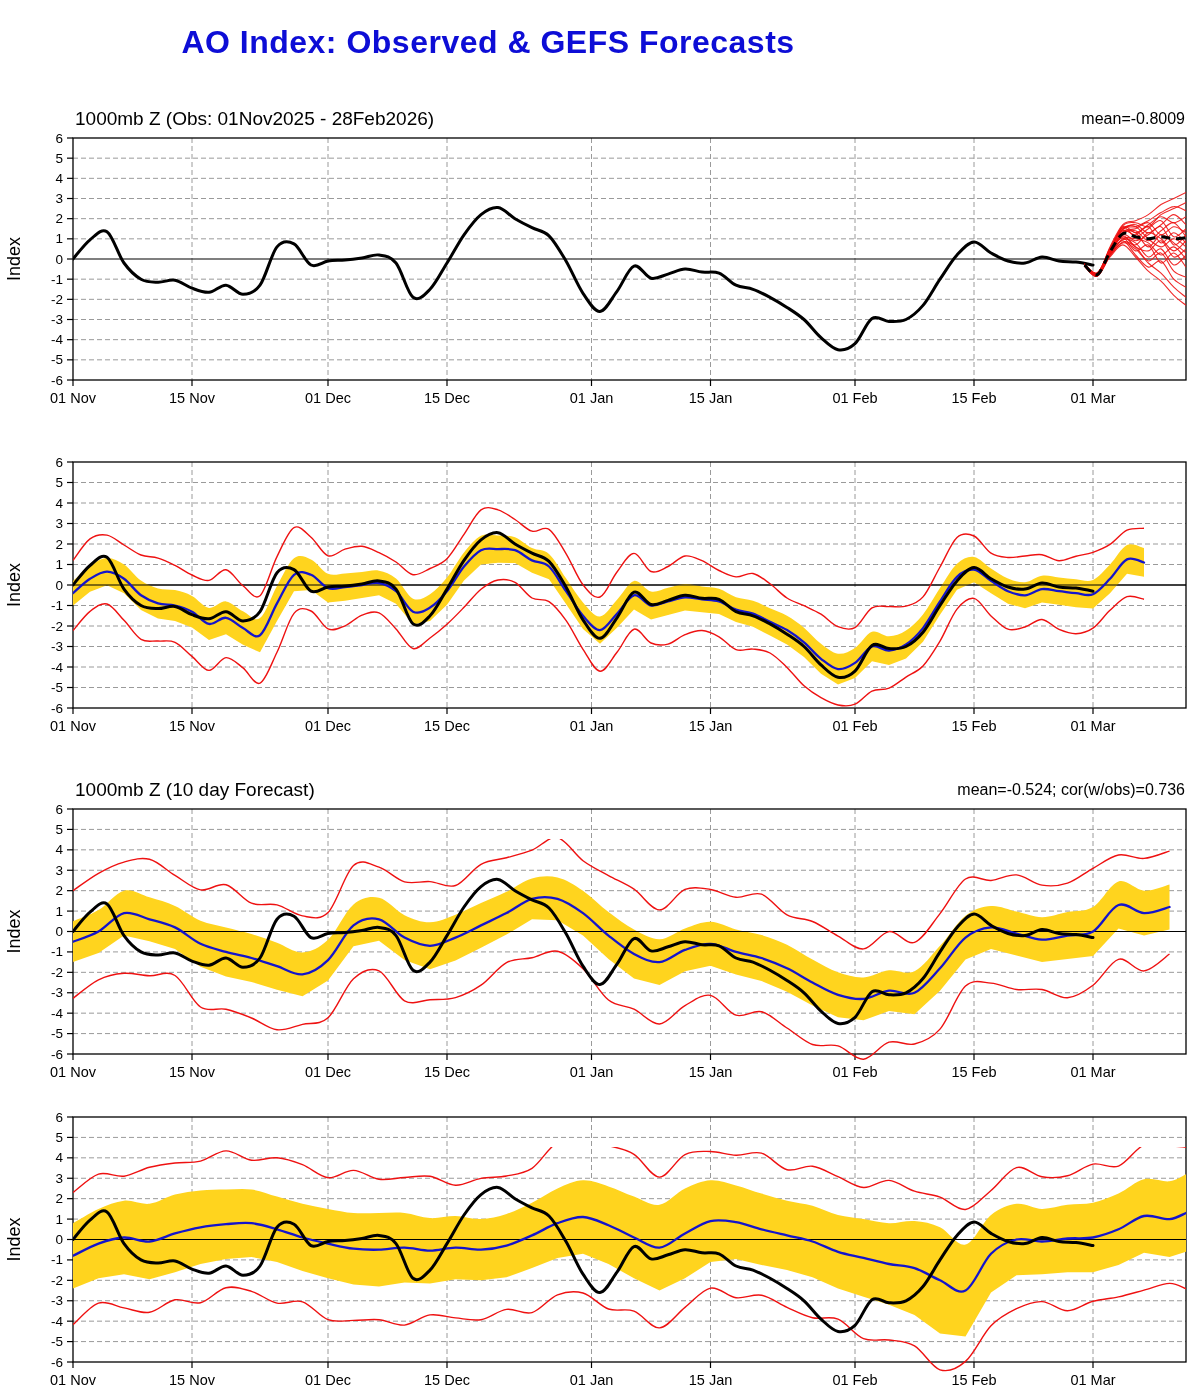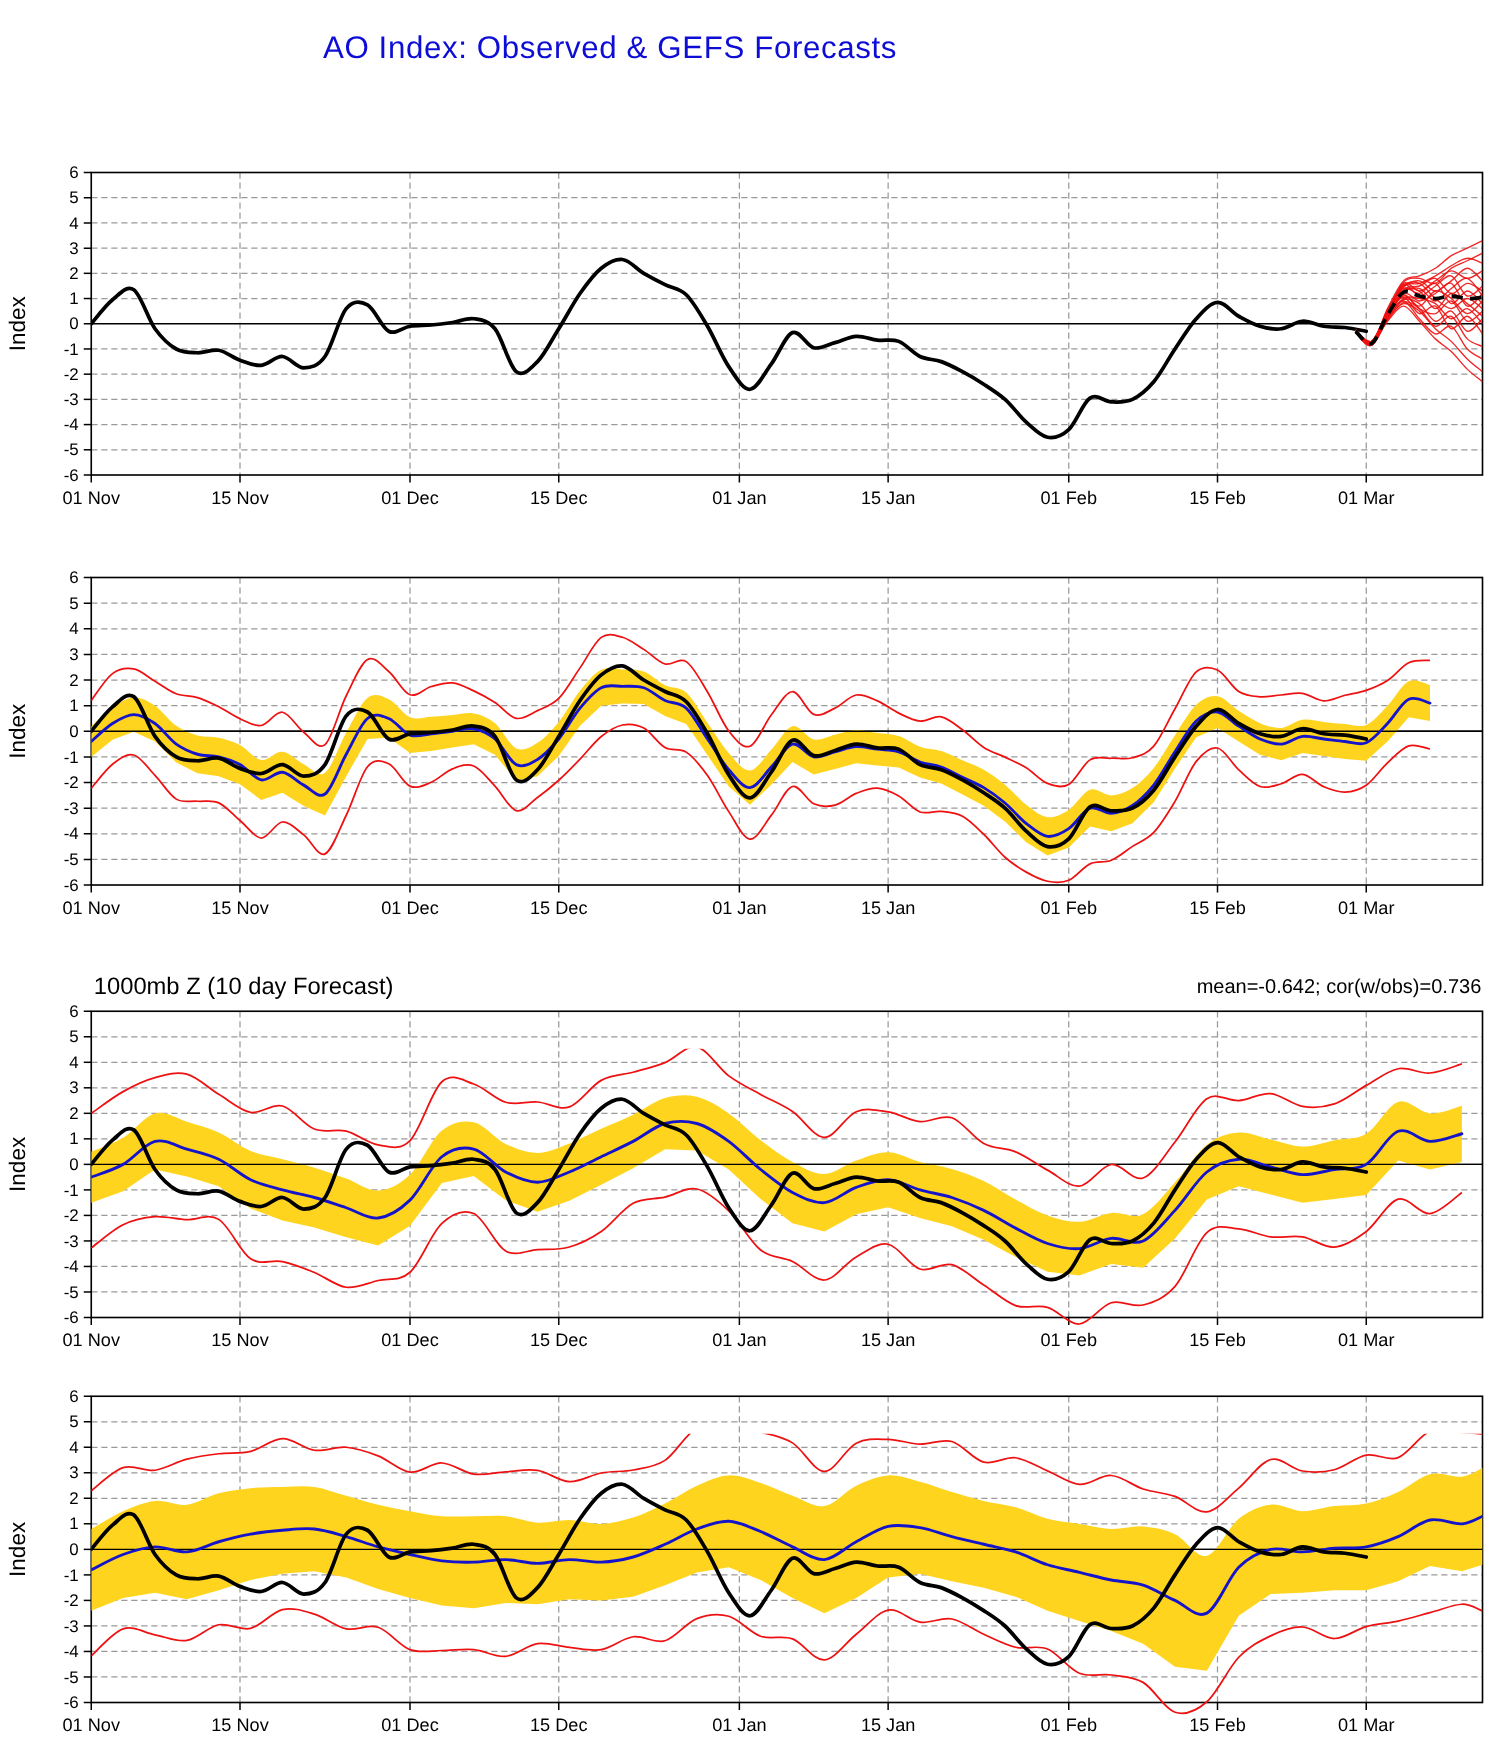--- a/index.html
+++ b/index.html
@@ -1,33 +1,37 @@
 <!DOCTYPE html>
 <html><head>
 <meta charset="utf-8">
 <style>
   html,body{margin:0;padding:0;background:#ffffff;}
   .page{position:relative;width:1200px;height:1400px;background:#fff;
         font-family:"Liberation Sans", sans-serif;overflow:hidden;}
   .main-title{position:absolute;top:24px;left:0;width:976px;text-align:center;
-        font-size:25px;font-weight:normal;letter-spacing:.5px;}
+        font-size:32px;font-weight:bold;letter-spacing:.5px;}
   .panel{position:absolute;left:0;width:1200px;}
   .panel-header{position:absolute;left:0;top:0;width:1200px;height:26px;}
   .panel-title{position:absolute;left:75px;top:0;font-size:19px;color:#000;}
   .panel-stats{position:absolute;right:15px;top:2px;font-size:16px;color:#000;}
   svg{position:absolute;left:0;display:block;}
   text{font-family:"Liberation Sans", sans-serif;}
 </style>
 </head>
 <body>
 
 <div class="page">
   <div class="main-title" style="color: rgb(13, 13, 214);">AO Index: Observed &amp; GEFS Forecasts</div>
 
   <div class="panel" id="panel-0" style="top:108px;height:320px">
+    <div class="panel-header">
+      <span class="panel-title">1000mb Z (Obs: 01Nov2025 - 28Feb2026)</span>
+      <span class="panel-stats">mean=-0.8009</span>
+    </div>
   <svg width="1200" height="302" style="top:0px;left:0px">
         <g transform="translate(0,30)">
           <g>
             <line x1="73" x2="1186" y1="221.83333333333334" y2="221.83333333333334" stroke="#9a9a9a" stroke-width="1" stroke-dasharray="5,3"></line>
             <line x1="73" x2="1186" y1="201.66666666666669" y2="201.66666666666669" stroke="#9a9a9a" stroke-width="1" stroke-dasharray="5,3"></line>
             <line x1="73" x2="1186" y1="181.5" y2="181.5" stroke="#9a9a9a" stroke-width="1" stroke-dasharray="5,3"></line>
             <line x1="73" x2="1186" y1="161.33333333333334" y2="161.33333333333334" stroke="#9a9a9a" stroke-width="1" stroke-dasharray="5,3"></line>
             <line x1="73" x2="1186" y1="141.16666666666666" y2="141.16666666666666" stroke="#9a9a9a" stroke-width="1" stroke-dasharray="5,3"></line>
             <line x1="73" x2="1186" y1="100.83333333333333" y2="100.83333333333333" stroke="#9a9a9a" stroke-width="1" stroke-dasharray="5,3"></line>
             <line x1="73" x2="1186" y1="80.66666666666666" y2="80.66666666666666" stroke="#9a9a9a" stroke-width="1" stroke-dasharray="5,3"></line>
@@ -211,21 +215,21 @@
           <path d="M73,168.66014931248162C75.8,165.5 84.3,153.9 90.0,149.4C95.7,145.0 101.3,140.6 107.0,142.0C112.7,143.5 118.3,152.5 124.0,158.3C129.7,164.2 135.3,173.8 141.0,177.3C146.7,180.7 152.3,178.5 158.0,179.0C163.7,179.5 169.3,177.7 175.0,180.3C180.7,182.8 186.3,189.7 192.0,194.4C197.7,199.0 203.3,208.2 209.0,208.4C214.7,208.6 220.3,196.0 226.0,195.6C231.7,195.2 237.3,201.7 243.0,205.9C248.7,210.2 254.3,223.8 260.0,221.1C265.7,218.5 271.3,201.8 277.0,190.2C282.7,178.6 288.3,158.3 294.0,151.4C299.7,144.5 305.3,146.4 311.0,149.0C316.7,151.5 322.3,164.4 328.0,166.9C333.7,169.4 339.3,166.1 345.0,163.8C350.7,161.5 356.3,155.2 362.0,153.1C367.7,150.9 373.3,148.5 379.0,150.8C384.7,153.1 390.3,160.9 396.0,166.9C401.7,172.9 407.3,185.0 413.0,186.5C418.7,188.0 424.3,180.0 430.0,176.0C435.7,171.9 441.3,167.3 447.0,162.2C452.7,157.1 458.3,151.2 464.0,145.3C469.7,139.5 475.3,131.8 481.0,127.2C486.7,122.7 492.3,119.1 498.0,118.0C503.7,116.8 509.3,117.4 515.0,120.4C520.7,123.4 526.3,132.8 532.0,136.0C537.7,139.2 543.3,135.9 549.0,139.7C554.7,143.4 560.3,150.5 566.0,158.4C571.7,166.3 577.3,178.8 583.0,187.3C588.7,195.7 594.3,208.8 600.0,209.3C605.7,209.8 611.3,197.4 617.0,190.3C622.7,183.3 628.3,168.7 634.0,167.2C639.7,165.6 645.3,178.5 651.0,181.0C656.7,183.5 662.3,183.5 668.0,182.1C673.7,180.7 679.3,174.9 685.0,172.7C690.7,170.4 696.3,168.1 702.0,168.5C707.7,168.8 713.3,171.6 719.0,174.8C724.7,178.0 730.3,185.5 736.0,187.6C741.7,189.6 747.3,186.5 753.0,187.1C758.7,187.7 764.3,187.9 770.0,191.0C775.7,194.1 781.3,200.0 787.0,205.4C792.7,210.9 798.3,218.7 804.0,223.8C809.7,228.8 815.3,232.5 821.0,235.7C826.7,238.9 832.3,241.9 838.0,243.0C843.7,244.1 849.3,244.6 855.0,242.2C860.7,239.9 866.3,231.8 872.0,229.1C877.7,226.5 883.3,228.6 889.0,226.2C894.7,223.9 900.3,218.8 906.0,215.1C911.7,211.4 917.3,209.9 923.0,203.9C928.7,197.9 934.3,188.5 940.0,179.1C945.7,169.6 951.3,154.2 957.0,147.1C962.7,140.0 968.3,135.3 974.0,136.4C979.7,137.5 985.3,148.7 991.0,153.9C996.7,159.0 1002.3,165.4 1008.0,167.2C1013.7,169.1 1019.3,166.6 1025.0,165.0C1030.7,163.4 1036.3,157.1 1042.0,157.5C1047.7,157.9 1053.3,165.0 1059.0,167.4C1064.7,169.7 1070.3,171.9 1076.0,171.7C1081.7,171.5 1087.3,170.1 1093.0,166.2C1098.7,162.3 1104.3,153.5 1110.0,148.3C1115.7,143.0 1121.3,136.6 1127.0,134.7C1132.7,132.9 1141.2,136.8 1144.0,137.2" fill="none" stroke="#ee1111" stroke-width="1.4"></path>
           <path d="M73,131.2C75.8,128.8 84.3,120.4 90.0,116.8C95.7,113.3 101.3,109.7 107.0,109.7C112.7,109.7 118.3,112.9 124.0,116.8C129.7,120.8 135.3,129.2 141.0,133.3C146.7,137.3 152.3,139.7 158.0,141.4C163.7,143.2 169.3,142.1 175.0,143.5C180.7,144.9 186.3,146.6 192.0,149.7C197.7,152.7 203.3,160.9 209.0,161.9C214.7,163.0 220.3,155.1 226.0,155.8C231.7,156.5 237.3,163.1 243.0,166.1C248.7,169.0 254.3,177.3 260.0,173.2C265.7,169.1 271.3,151.5 277.0,141.4C282.7,131.4 288.3,117.5 294.0,112.8C299.7,108.0 305.3,110.5 311.0,112.8C316.7,115.0 322.3,124.0 328.0,126.1C333.7,128.1 339.3,125.6 345.0,125.0C350.7,124.5 356.3,123.7 362.0,123.0C367.7,122.3 373.3,119.9 379.0,121.0C384.7,122.0 390.3,124.4 396.0,129.2C401.7,133.9 407.3,146.9 413.0,149.7C418.7,152.4 424.3,149.0 430.0,145.6C435.7,142.1 441.3,136.0 447.0,129.2C452.7,122.3 458.3,111.4 464.0,104.5C469.7,97.7 475.3,91.1 481.0,88.2C486.7,85.2 492.3,87.1 498.0,87.1C503.7,87.1 509.3,86.3 515.0,88.2C520.7,90.0 526.3,95.7 532.0,98.4C537.7,101.1 543.3,99.4 549.0,104.5C554.7,109.7 560.3,121.0 566.0,129.2C571.7,137.3 577.3,147.3 583.0,153.8C588.7,160.2 594.3,168.4 600.0,168.1C605.7,167.8 611.3,157.5 617.0,151.7C622.7,145.9 628.3,134.6 634.0,133.3C639.7,131.9 645.3,142.5 651.0,143.5C656.7,144.5 662.3,140.8 668.0,139.4C673.7,138.0 679.3,135.6 685.0,135.3C690.7,135.0 696.3,136.7 702.0,137.3C707.7,138.0 713.3,137.7 719.0,139.4C724.7,141.1 730.3,145.6 736.0,147.6C741.7,149.6 747.3,149.6 753.0,151.7C758.7,153.8 764.3,157.2 770.0,159.9C775.7,162.6 781.3,164.7 787.0,168.1C792.7,171.5 798.3,175.6 804.0,180.4C809.7,185.2 815.3,192.4 821.0,196.8C826.7,201.2 832.3,206.4 838.0,207.1C843.7,207.7 849.3,204.7 855.0,200.9C860.7,197.1 866.3,186.5 872.0,184.5C877.7,182.5 883.3,188.9 889.0,188.6C894.7,188.3 900.3,186.2 906.0,182.4C911.7,178.7 917.3,173.2 923.0,166.1C928.7,158.9 934.3,147.9 940.0,139.4C945.7,130.9 951.3,120.1 957.0,114.8C962.7,109.5 968.3,106.9 974.0,107.6C979.7,108.3 985.3,115.3 991.0,118.9C996.7,122.5 1002.3,126.8 1008.0,129.2C1013.7,131.5 1019.3,133.6 1025.0,133.3C1030.7,132.9 1036.3,127.8 1042.0,127.1C1047.7,126.4 1053.3,128.5 1059.0,129.2C1064.7,129.8 1070.3,130.7 1076.0,131.2C1081.7,131.7 1087.3,134.6 1093.0,132.2C1098.7,129.8 1104.3,122.7 1110.0,116.8C1115.7,111.0 1121.3,100.1 1127.0,97.4C1132.7,94.6 1141.2,99.9 1144.0,100.5" fill="none" stroke="#1414cc" stroke-width="2.3" stroke-linejoin="round" stroke-linecap="round"></path>
           <path d="M73,123C75.8,119.8 84.3,108.1 90.0,103.5C95.7,98.9 101.3,91.4 107.0,95.3C112.7,99.3 118.3,119.1 124.0,127.1C129.7,135.1 135.3,140.3 141.0,143.5C146.7,146.7 152.3,146.4 158.0,146.6C163.7,146.7 169.3,143.5 175.0,144.5C180.7,145.6 186.3,150.7 192.0,152.7C197.7,154.8 203.3,157.3 209.0,156.8C214.7,156.3 220.3,149.3 226.0,149.7C231.7,150.0 237.3,158.9 243.0,158.9C248.7,158.9 254.3,157.7 260.0,149.7C265.7,141.6 271.3,117.7 277.0,110.7C282.7,103.7 288.3,104.5 294.0,107.6C299.7,110.7 305.3,126.2 311.0,129.2C316.7,132.1 322.3,125.9 328.0,125.0C333.7,124.2 339.3,124.5 345.0,124.0C350.7,123.5 356.3,122.8 362.0,122.0C367.7,121.1 373.3,118.0 379.0,118.9C384.7,119.8 390.3,119.9 396.0,127.1C401.7,134.3 407.3,157.5 413.0,161.9C418.7,166.4 424.3,159.6 430.0,153.8C435.7,147.9 441.3,136.3 447.0,127.1C452.7,117.9 458.3,106.6 464.0,98.4C469.7,90.2 475.3,82.5 481.0,77.9C486.7,73.3 492.3,70.0 498.0,70.7C503.7,71.4 509.3,78.6 515.0,82.0C520.7,85.4 526.3,88.3 532.0,91.2C537.7,94.1 543.3,93.8 549.0,99.4C554.7,105.1 560.3,115.3 566.0,125.0C571.7,134.8 577.3,149.3 583.0,157.8C588.7,166.4 594.3,176.6 600.0,176.3C605.7,176.0 611.3,163.5 617.0,155.8C622.7,148.1 628.3,132.4 634.0,130.2C639.7,128.0 645.3,141.1 651.0,142.5C656.7,143.8 662.3,139.9 668.0,138.4C673.7,136.8 679.3,133.6 685.0,133.3C690.7,132.9 696.3,135.6 702.0,136.3C707.7,137.0 713.3,135.1 719.0,137.3C724.7,139.6 730.3,146.9 736.0,149.7C741.7,152.4 747.3,151.7 753.0,153.8C758.7,155.8 764.3,158.9 770.0,161.9C775.7,165.0 781.3,168.4 787.0,172.2C792.7,176.0 798.3,179.4 804.0,184.5C809.7,189.6 815.3,197.8 821.0,202.9C826.7,208.1 832.3,214.2 838.0,215.3C843.7,216.3 849.3,214.4 855.0,209.1C860.7,203.8 866.3,187.2 872.0,183.5C877.7,179.7 883.3,186.4 889.0,186.6C894.7,186.7 900.3,187.2 906.0,184.5C911.7,181.8 917.3,177.0 923.0,170.2C928.7,163.3 934.3,152.0 940.0,143.5C945.7,135.0 951.3,125.2 957.0,118.9C962.7,112.6 968.3,105.9 974.0,105.6C979.7,105.2 985.3,113.6 991.0,116.8C996.7,120.1 1002.3,123.3 1008.0,125.0C1013.7,126.8 1019.3,127.8 1025.0,127.1C1030.7,126.4 1036.3,121.3 1042.0,121.0C1047.7,120.6 1053.3,124.2 1059.0,125.0C1064.7,125.9 1070.3,125.4 1076.0,126.1C1081.7,126.8 1090.2,128.6 1093.0,129.2" fill="none" stroke="#000000" stroke-width="3" stroke-linejoin="round" stroke-linecap="round"></path>
         </g>
       </svg>
     </div>
 
   <div class="panel" id="panel-2" style="top:779px;height:320px">
     <div class="panel-header">
       <span class="panel-title">1000mb Z (10 day Forecast)</span>
-      <span class="panel-stats">mean=-0.642; cor(w/obs)=0.736</span>
+      <span class="panel-stats">mean=-0.524; cor(w/obs)=0.736</span>
     </div>
   <svg width="1200" height="305" style="top:0px;left:0px">
         <g transform="translate(0,30)">
           <g>
             <line x1="73" x2="1186" y1="224.58333333333334" y2="224.58333333333334" stroke="#9a9a9a" stroke-width="1" stroke-dasharray="5,3"></line>
             <line x1="73" x2="1186" y1="204.16666666666669" y2="204.16666666666669" stroke="#9a9a9a" stroke-width="1" stroke-dasharray="5,3"></line>
             <line x1="73" x2="1186" y1="183.75" y2="183.75" stroke="#9a9a9a" stroke-width="1" stroke-dasharray="5,3"></line>
             <line x1="73" x2="1186" y1="163.33333333333334" y2="163.33333333333334" stroke="#9a9a9a" stroke-width="1" stroke-dasharray="5,3"></line>
             <line x1="73" x2="1186" y1="142.91666666666666" y2="142.91666666666666" stroke="#9a9a9a" stroke-width="1" stroke-dasharray="5,3"></line>
             <line x1="73" x2="1186" y1="102.08333333333333" y2="102.08333333333333" stroke="#9a9a9a" stroke-width="1" stroke-dasharray="5,3"></line>

